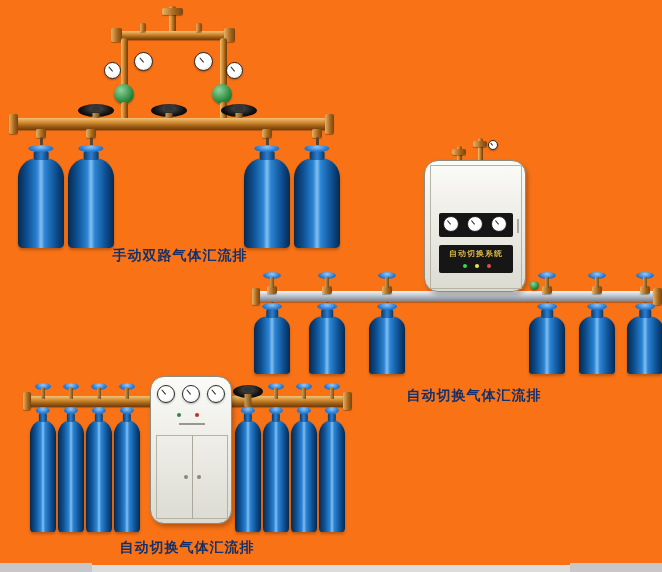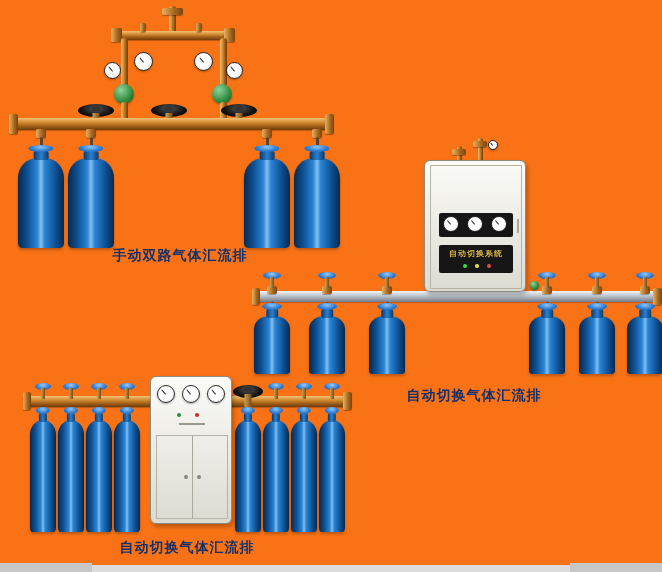--- a/index.html
+++ b/index.html
@@ -50,21 +50,21 @@
   .bottle::before{content:"";position:absolute;left:50%;top:-7px;transform:translateX(-50%);
       width:32%;height:9px;border-radius:2px;
       background:linear-gradient(90deg,#0a3a6b,#2a7fd0,#0a3a6b)}
   .bottle::after{content:"";position:absolute;left:50%;top:-13px;transform:translateX(-50%);
       width:55%;height:7px;border-radius:50%;
       background:radial-gradient(ellipse at 50% 30%,#8fc4f0,#2f7fd6 55%,#14559e)}
   .b-lg{width:46px;height:90px}
   .b-sm{width:36px;height:58px}
   .b-tall{width:26px;height:112px;border-radius:50% 50% 10% 10% / 13% 13% 4% 4%}
   
-  .cab{position:absolute;border:1px solid #8e8b80;border-radius:6px;
+  .cab{position:absolute;border:1px solid #8e8b80;border-radius:14px;
       background:linear-gradient(180deg,#fbfbf8,#e9e8e1 60%,#dcdbd2);
       box-shadow:2px 3px 4px rgba(0,0,0,.25)}
   .inset{position:absolute;border:1px solid #b5b2a6}
   .panel-black{position:absolute;background:#161616;border-radius:2px}
   .cab-label{position:absolute;color:#d9b44a;font-size:8px;font-weight:bold;
       text-align:center;letter-spacing:1px;line-height:1;white-space:nowrap;overflow:hidden}
   .light{position:absolute;width:4px;height:4px;border-radius:50%}
   .door-line{position:absolute;background:#aaa79b}
   .knob{position:absolute;width:4px;height:4px;border-radius:50%;background:#8a877c}
   .chip{position:absolute}

